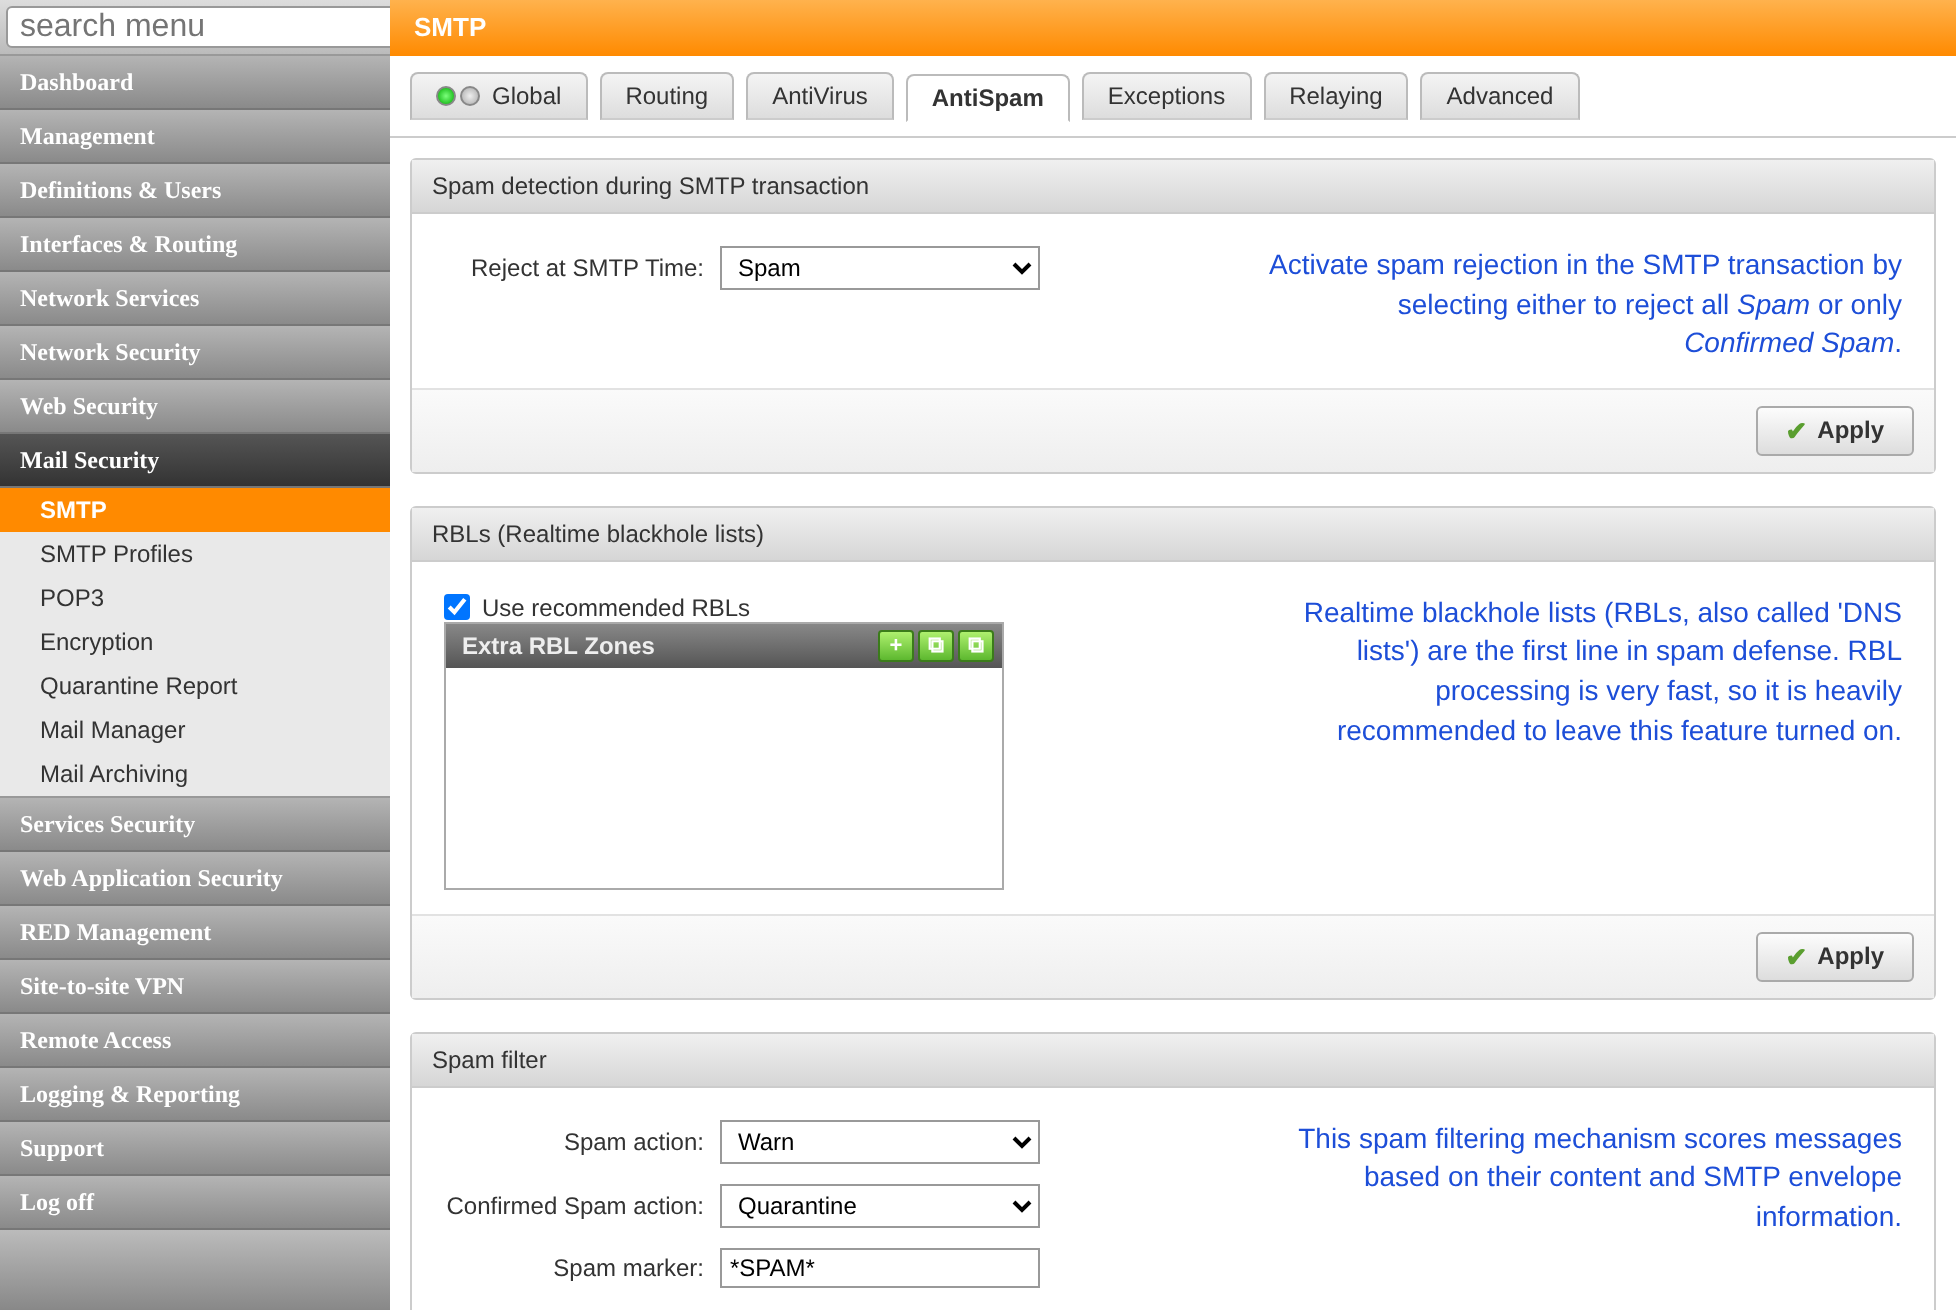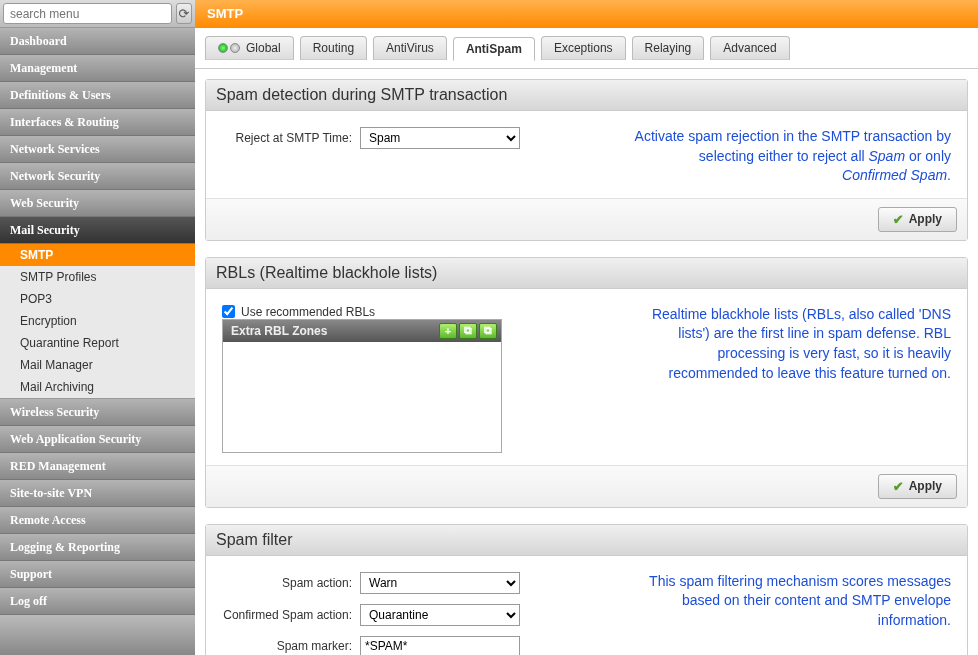--- a/index.html
+++ b/index.html
@@ -1,20 +1,20 @@
 <!DOCTYPE html>
 <html><head>
 <meta charset="utf-8">
 <style>
 * { box-sizing: border-box; margin: 0; padding: 0; font-family: Arial, Helvetica, sans-serif; }
 body { background: #fff; font-size: 12px; color: #333; }
 .layout { display: flex; width: 978px; height: 655px; }
 .sidebar { width: 195px; background: #ccc; display: flex; flex-direction: column; }
 .search-row { display: flex; height: 28px; padding: 3px; background: linear-gradient(#ddd,#bbb); border-bottom:1px solid #999; gap:4px;}
-.search-row input { flex:1; border:1px solid #999; border-radius:3px; padding:3px 6px; font-size:12px; color:#888; background:#fff;}
+.search-row input { flex:1; border:1px solid #999; border-radius:3px; padding:3px 6px; font-size:16px; color:#888; background:#fff;}
 .search-row .refresh { width:22px; background:linear-gradient(#eee,#ccc); border:1px solid #999; border-radius:3px; display:flex; align-items:center; justify-content:center; font-size:13px; color:#555;}
 .nav-item { height:27px; line-height:27px; padding:0 10px; font-size:12px; font-weight:bold; color:#fff;
   background:linear-gradient(#b4b4b4,#8a8a8a); border-bottom:1px solid #777; cursor:pointer;font-family:Liberation Serif, serif;}
 .nav-item.active { background:linear-gradient(#555,#333); }
 .subnav { background:#e9e9e9; border-bottom:1px solid #999;}
 .sub-item { height:22px; line-height:22px; padding:0 16px; font-size:12px; color:#333; cursor:pointer; border-left:4px solid transparent; }
 .sub-item.selected { background:#ff8a00; color:#fff; font-weight:bold; border-left:4px solid #ff8a00; }
 .sidebar-spacer { flex:1; background:linear-gradient(#bbb,#888); }
 
 .main { flex:1; display:flex; flex-direction:column; }
@@ -22,21 +22,21 @@
 .content { flex:1; background:#fff; overflow:auto; padding:8px 0 0 0;}
 .tabs { display:flex; gap:6px; padding:0 10px 8px 10px; border-bottom:1px solid #ccc;}
 .tab { padding:4px 12px; border:1px solid #bbb; border-radius:4px 4px 0 0; background:linear-gradient(#f4f4f4,#ddd); font-size:12px; color:#333; cursor:pointer; display:flex; align-items:center; gap:6px; border-bottom:1px solid #ccc;text-align:right;}
 .tab.active { background:#fff; font-weight:bold; border-bottom:1px solid #fff; position:relative; top:1px;}
 .tab .leds { display:flex; gap:2px; }
 .led { width:10px; height:10px; border-radius:50%; border:1px solid #888; }
 .led.on { background:radial-gradient(#7cff7c,#0a0);}
 .led.off { background:radial-gradient(#eee,#aaa);}
 
 .panel { margin:10px 10px 16px 10px; border:1px solid #ccc; border-radius:3px; background:#fff; }
-.panel-header { background:linear-gradient(#f0f0f0,#d6d6d6); border-bottom:1px solid #ccc; padding:6px 10px; font-size:16px; color:#333;}
+.panel-header { background:linear-gradient(#f0f0f0,#d6d6d6); border-bottom:1px solid #ccc; padding:6px 10px; font-size:12px; color:#333;}
 .panel-body { padding:16px 16px 12px 16px; }
 .cols { display:flex; gap:30px; }
 .col-left { flex:0 0 380px; }
 .col-right { flex:1; color:#1d4ed8; font-size:14px; line-height:1.4;text-align:right;}
 .form-row { display:flex; align-items:center; margin-bottom:10px; }
 .form-row .label { width:130px; text-align:right; margin-right:8px; font-size:12px;}
 .form-row select, .form-row input[type=text] { width:160px; border:1px solid #999; font-size:12px; padding:2px 4px; background:#fff;}
 .checkbox-row { display:flex; align-items:center; gap:6px; margin-bottom:0;}
 .list-box { width:280px; border:1px solid #aaa; background:#fff; }
 .list-box-header { display:flex; align-items:center; justify-content:space-between; background:linear-gradient(#888,#555); color:#eee; font-size:12px; font-weight:bold; padding:3px 4px 3px 8px;text-align:center;}
@@ -67,21 +67,21 @@
     <div class="nav-item active">Mail Security</div>
     <div class="subnav">
       <div class="sub-item selected">SMTP</div>
       <div class="sub-item">SMTP Profiles</div>
       <div class="sub-item">POP3</div>
       <div class="sub-item">Encryption</div>
       <div class="sub-item">Quarantine Report</div>
       <div class="sub-item">Mail Manager</div>
       <div class="sub-item">Mail Archiving</div>
     </div>
-    <div class="nav-item">Wireless Security</div>
+    <div class="nav-item">Services Security</div>
     <div class="nav-item">Web Application Security</div>
     <div class="nav-item">RED Management</div>
     <div class="nav-item">Site-to-site VPN</div>
     <div class="nav-item">Remote Access</div>
     <div class="nav-item">Logging &amp; Reporting</div>
     <div class="nav-item">Support</div>
     <div class="nav-item">Log off</div>
     <div class="sidebar-spacer"></div>
   </div>
 

